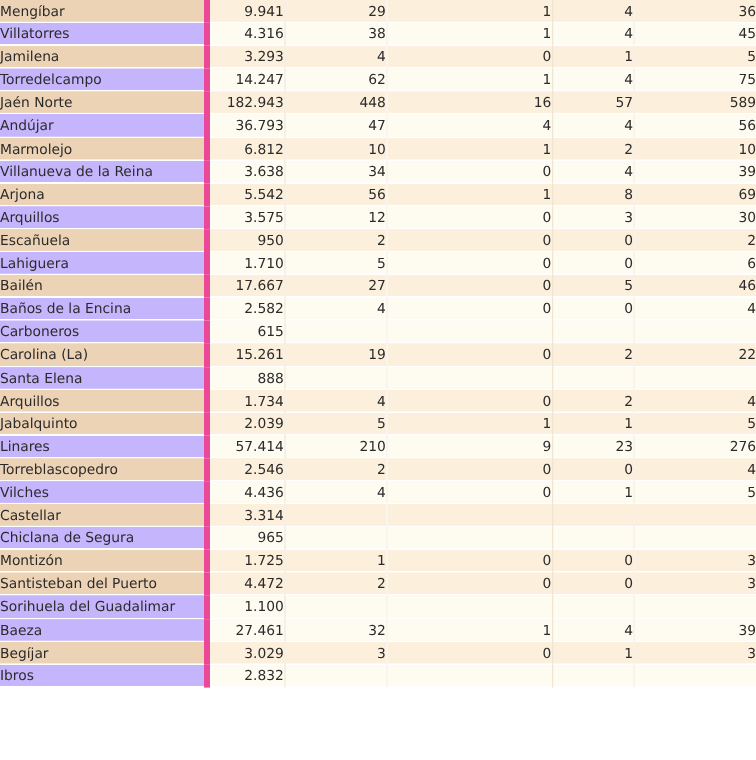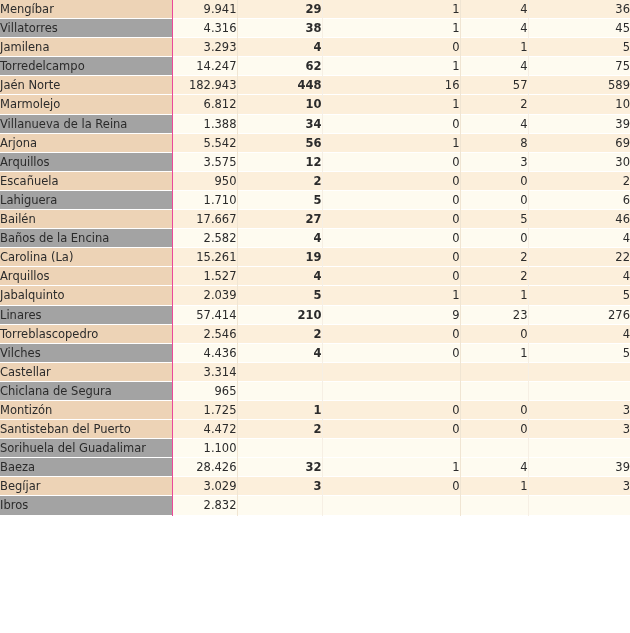--- a/index.html
+++ b/index.html
@@ -27,32 +27,32 @@
     line-height: 18.1px;
     padding: 0;
     overflow: hidden;
     white-space: nowrap;
     vertical-align: middle;
   }
 
   
   .c-name { width: 172px; }
   .c-v0   { width: 65px; margin-top: 32px;  }
-  .c-v1   { width: 85px; font-weight: bold;  }
+  .c-v1   { width: 85px;  }
   .c-v2   { width: 138px; }
   .c-v3   { width: 68px;  }
   .c-v4   { width: 102px; }
 
   
   .c-name {
     text-align: left;
-    border-right: 1px solid #ec4899;
+    border-right: 5px solid #ec4899;
   }
   .row-even .c-name { background: #edd3b6; }
-  .row-odd  .c-name { background: #a3a3a3; }
+  .row-odd  .c-name { background: #c4b5fd; }
 
   .name-child  { padding-left: 33px; }
   .name-group  { padding-left: 14px; margin-left: 48px; }
 
   
   .num {
     text-align: right;
     padding-right: 6px;
   }
   .row-even .num { background: #fcefdb; }
@@ -110,31 +110,39 @@
         <td class="num c-v4">75</td>
       </tr>
       <tr class="row-even">
         <td class="c-name name-group">Jaén Norte</td>
         <td class="num c-v0">182.943</td>
         <td class="num c-v1">448</td>
         <td class="num c-v2">16</td>
         <td class="num c-v3">57</td>
         <td class="num c-v4">589</td>
       </tr>
+      <tr class="row-odd">
+        <td class="c-name name-child">Andújar</td>
+        <td class="num c-v0">36.793</td>
+        <td class="num c-v1">47</td>
+        <td class="num c-v2">4</td>
+        <td class="num c-v3">4</td>
+        <td class="num c-v4">56</td>
+      </tr>
       <tr class="row-even">
         <td class="c-name name-child">Marmolejo</td>
         <td class="num c-v0">6.812</td>
         <td class="num c-v1">10</td>
         <td class="num c-v2">1</td>
         <td class="num c-v3">2</td>
         <td class="num c-v4">10</td>
       </tr>
       <tr class="row-odd">
         <td class="c-name name-child">Villanueva de la Reina</td>
-        <td class="num c-v0">1.388</td>
+        <td class="num c-v0">3.638</td>
         <td class="num c-v1">34</td>
         <td class="num c-v2">0</td>
         <td class="num c-v3">4</td>
         <td class="num c-v4">39</td>
       </tr>
       <tr class="row-even">
         <td class="c-name name-child">Arjona</td>
         <td class="num c-v0">5.542</td>
         <td class="num c-v1">56</td>
         <td class="num c-v2">1</td>
@@ -174,31 +182,47 @@
         <td class="num c-v4">46</td>
       </tr>
       <tr class="row-odd">
         <td class="c-name name-child">Baños de la Encina</td>
         <td class="num c-v0">2.582</td>
         <td class="num c-v1">4</td>
         <td class="num c-v2">0</td>
         <td class="num c-v3">0</td>
         <td class="num c-v4">4</td>
       </tr>
+      <tr class="row-odd">
+        <td class="c-name name-child">Carboneros</td>
+        <td class="num c-v0">615</td>
+        <td class="num c-v1"></td>
+        <td class="num c-v2"></td>
+        <td class="num c-v3"></td>
+        <td class="num c-v4"></td>
+      </tr>
       <tr class="row-even">
         <td class="c-name name-child">Carolina (La)</td>
         <td class="num c-v0">15.261</td>
         <td class="num c-v1">19</td>
         <td class="num c-v2">0</td>
         <td class="num c-v3">2</td>
         <td class="num c-v4">22</td>
       </tr>
+      <tr class="row-odd">
+        <td class="c-name name-child">Santa Elena</td>
+        <td class="num c-v0">888</td>
+        <td class="num c-v1"></td>
+        <td class="num c-v2"></td>
+        <td class="num c-v3"></td>
+        <td class="num c-v4"></td>
+      </tr>
       <tr class="row-even">
         <td class="c-name name-child">Arquillos</td>
-        <td class="num c-v0">1.527</td>
+        <td class="num c-v0">1.734</td>
         <td class="num c-v1">4</td>
         <td class="num c-v2">0</td>
         <td class="num c-v3">2</td>
         <td class="num c-v4">4</td>
       </tr>
       <tr class="row-even">
         <td class="c-name name-child">Jabalquinto</td>
         <td class="num c-v0">2.039</td>
         <td class="num c-v1">5</td>
         <td class="num c-v2">1</td>
@@ -264,21 +288,21 @@
       <tr class="row-odd">
         <td class="c-name name-child">Sorihuela del Guadalimar</td>
         <td class="num c-v0">1.100</td>
         <td class="num c-v1"></td>
         <td class="num c-v2"></td>
         <td class="num c-v3"></td>
         <td class="num c-v4"></td>
       </tr>
       <tr class="row-odd">
         <td class="c-name name-child">Baeza</td>
-        <td class="num c-v0">28.426</td>
+        <td class="num c-v0">27.461</td>
         <td class="num c-v1">32</td>
         <td class="num c-v2">1</td>
         <td class="num c-v3">4</td>
         <td class="num c-v4">39</td>
       </tr>
       <tr class="row-even">
         <td class="c-name name-child">Begíjar</td>
         <td class="num c-v0">3.029</td>
         <td class="num c-v1">3</td>
         <td class="num c-v2">0</td>

